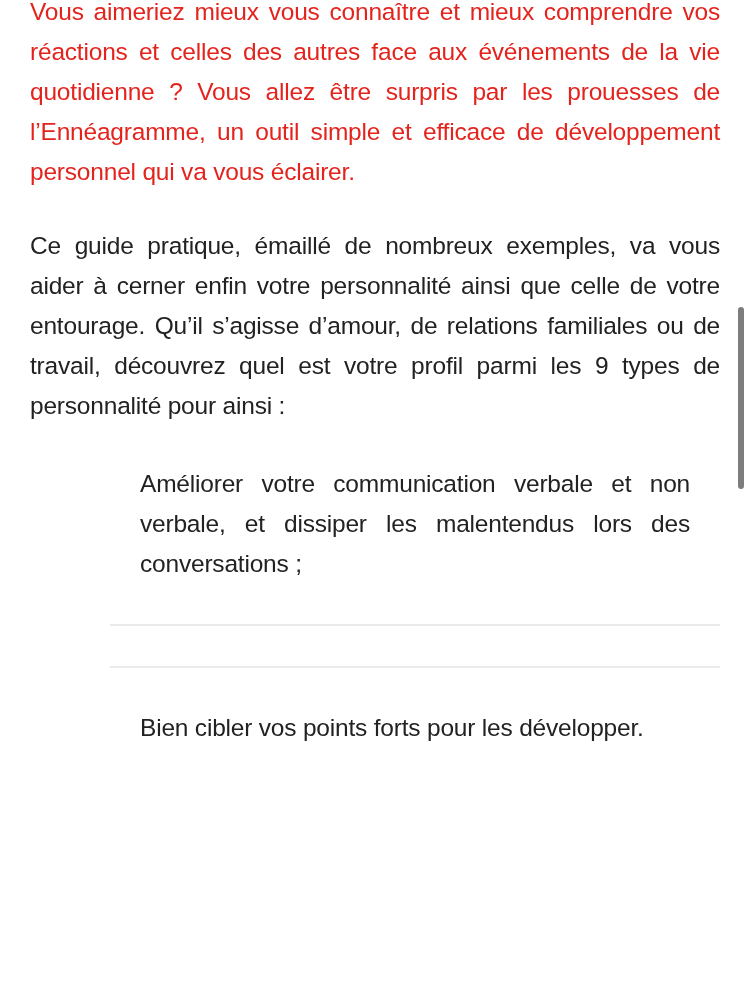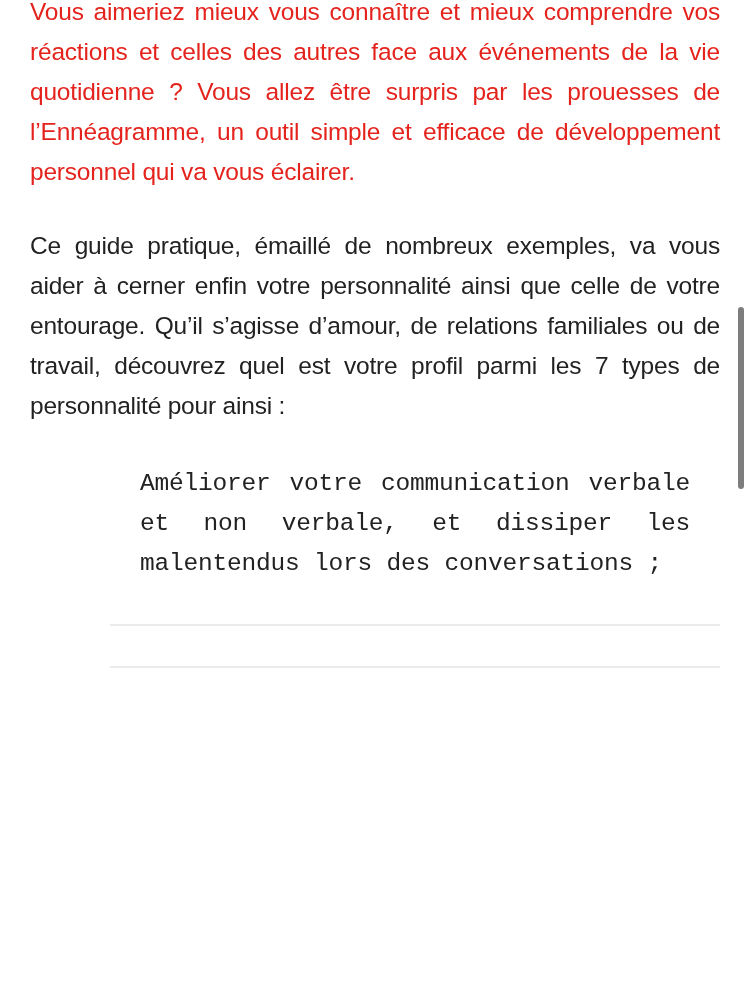--- a/index.html
+++ b/index.html
@@ -8,36 +8,39 @@
       font-family: "Liberation Sans", sans-serif; position: relative;
     }
     .page { position: absolute; left: 30px; top: -8px; width: 690px; }
     .para {
       font-size: 24.5px; line-height: 40px; text-align: justify; margin: 0;
       letter-spacing: -0.2px;
     }
     .para.red { color: #e4231d; }
     .para.dark { color: #222222; margin-top: 34px; }
     .list { margin-top: 38px; margin-left: 80px; width: 610px; }
-    .li { padding: 0 0 0 30px; font-family: Liberation Mono, monospace; }
+    .li { padding: 0 0 0 30px; }
     .li p { margin: 0; font-size: 24.5px; line-height: 40px; text-align: justify; color: #222222; width: 550px; letter-spacing: -0.2px; }
     .sep { height: 2px; background: #ebebeb; margin: 40px 0 40px 0; }
     .scrollbar {
       position: absolute; left: 738px; top: 307px; width: 6px; height: 182px;
       background: #7d7d7d; border-radius: 3px;
     }
   </style>
 </head>
 <body>
 
 <div class="page">
   <p class="para red">Vous aimeriez mieux vous connaître et mieux comprendre vos réactions et celles des autres face aux événements de la vie quotidienne ? Vous allez être surpris par les prouesses de l’Ennéagramme, un outil simple et efficace de développement personnel qui va vous éclairer.</p>
-  <p class="para dark">Ce guide pratique, émaillé de nombreux exemples, va vous aider à cerner enfin votre personnalité ainsi que celle de votre entourage. Qu’il s’agisse d’amour, de relations familiales ou de travail, découvrez quel est votre profil parmi les 7 types de personnalité pour ainsi :</p>
+  <p class="para dark">Ce guide pratique, émaillé de nombreux exemples, va vous aider à cerner enfin votre personnalité ainsi que celle de votre entourage. Qu’il s’agisse d’amour, de relations familiales ou de travail, découvrez quel est votre profil parmi les 9 types de personnalité pour ainsi :</p>
   <div class="list">
     <div class="li">
       <p>Améliorer votre communication verbale et non verbale, et dissiper les malentendus lors des conversations ;</p>
     </div>
     <div class="sep"></div>
     <div class="sep"></div>
+    <div class="li">
+      <p>Bien cibler vos points forts pour les développer.</p>
+    </div>
   </div>
 </div>
 
 <div class="scrollbar"></div>
 
 </body></html>

